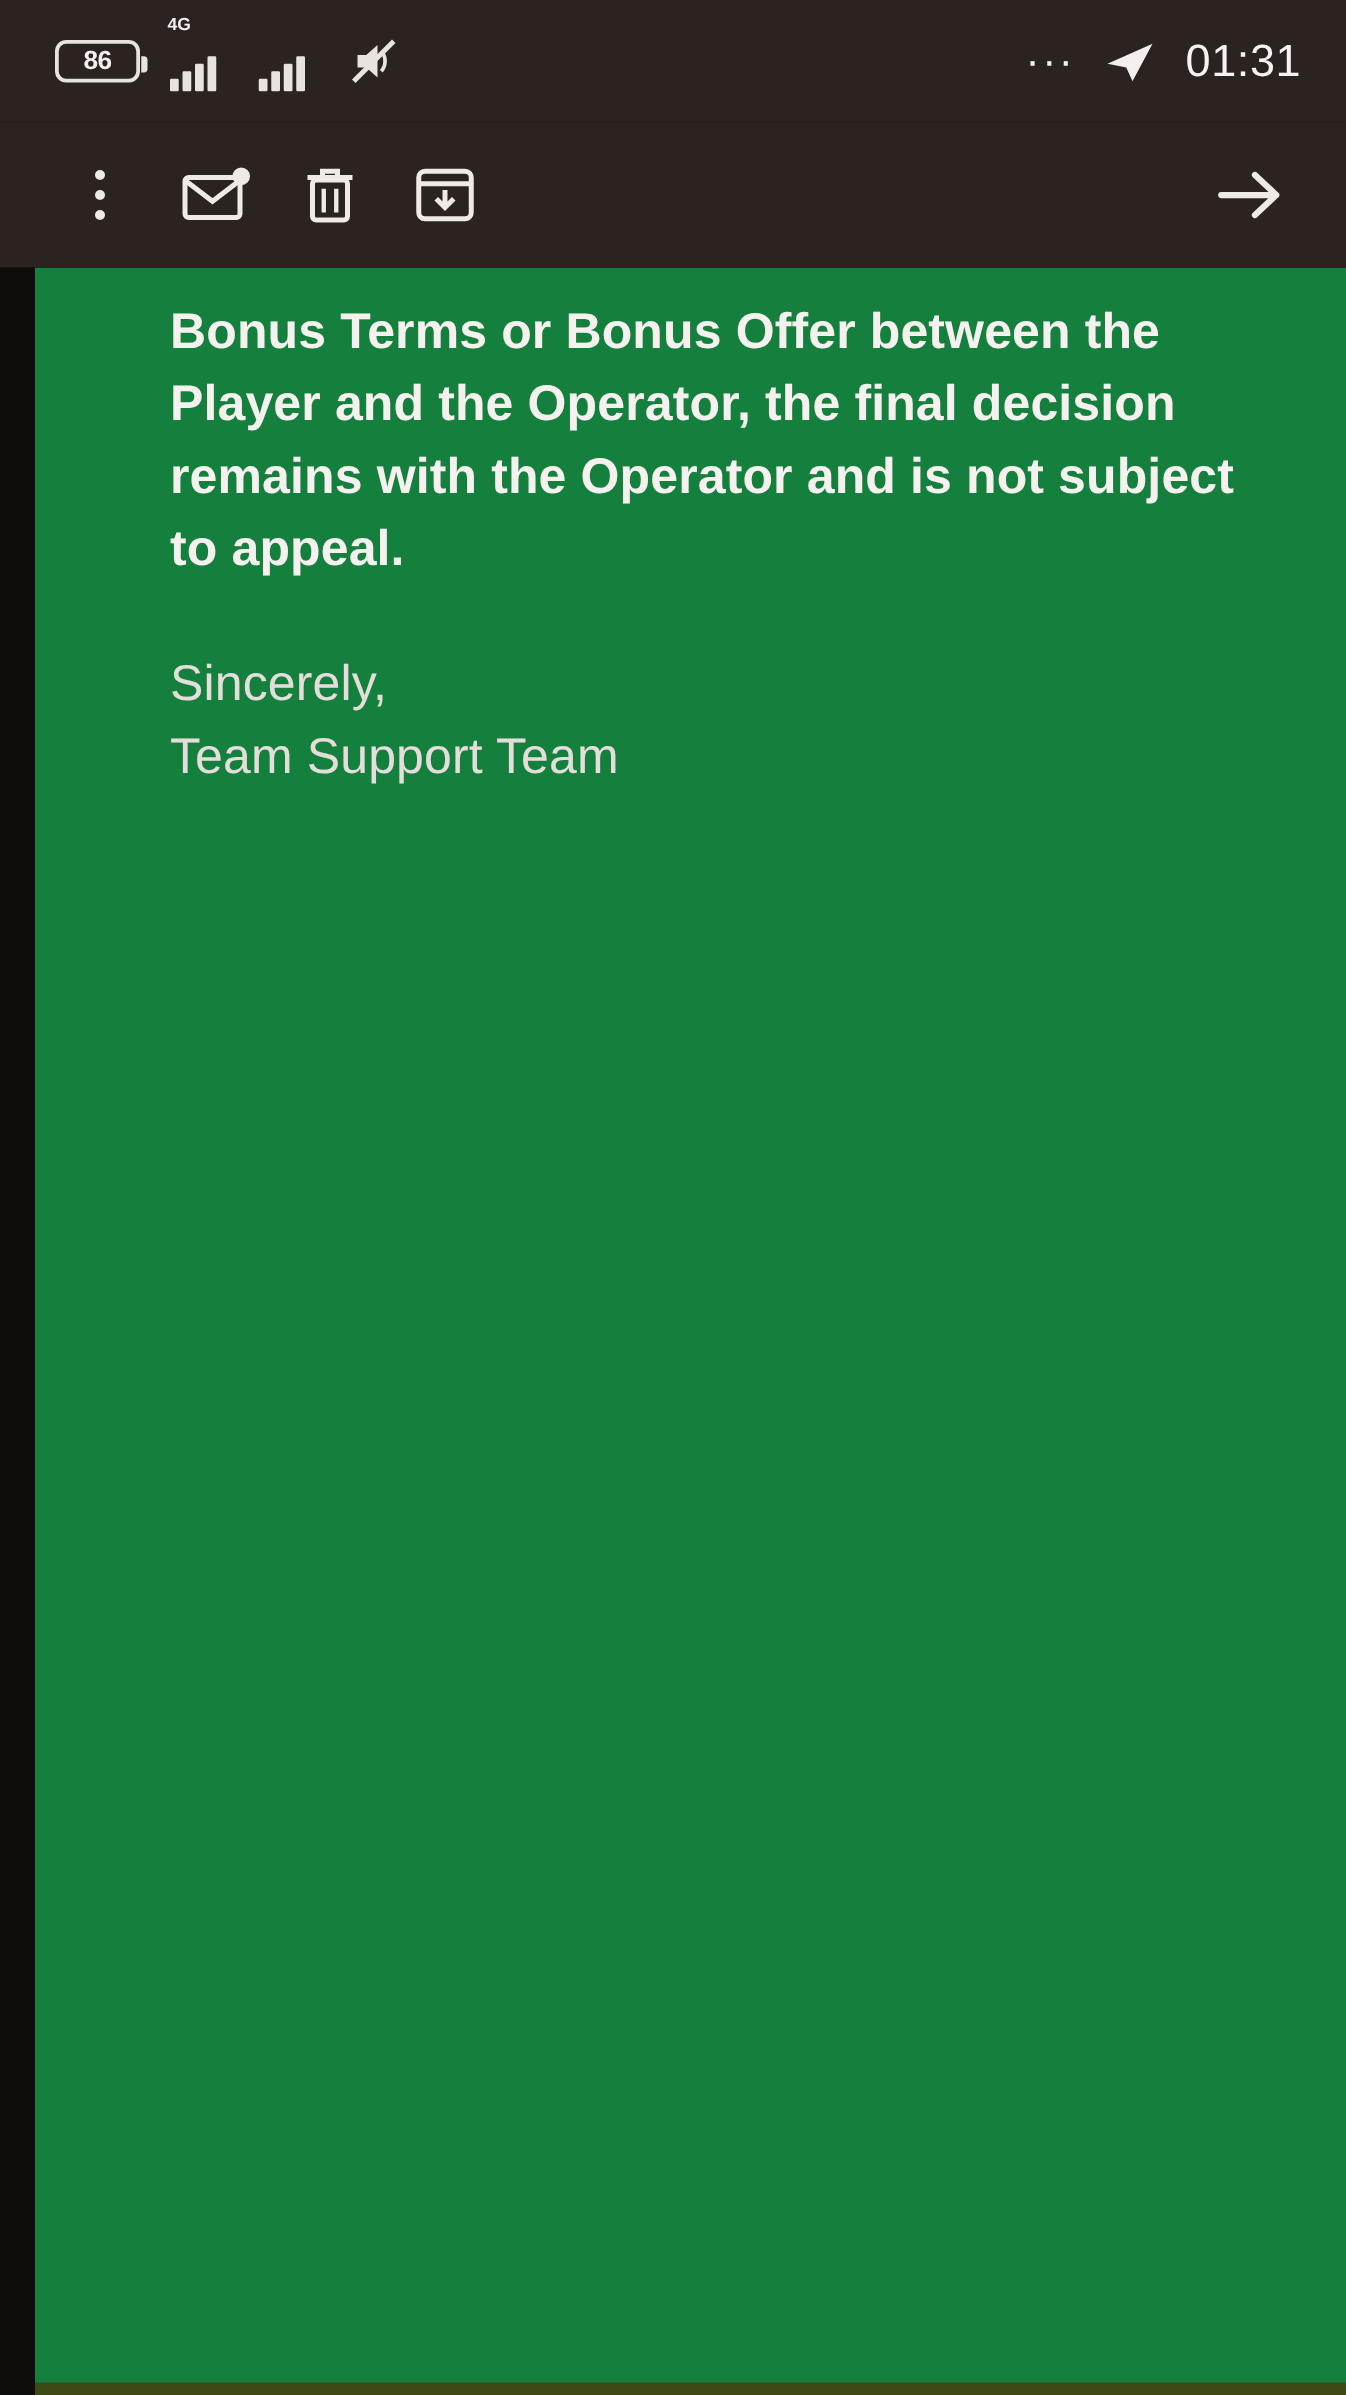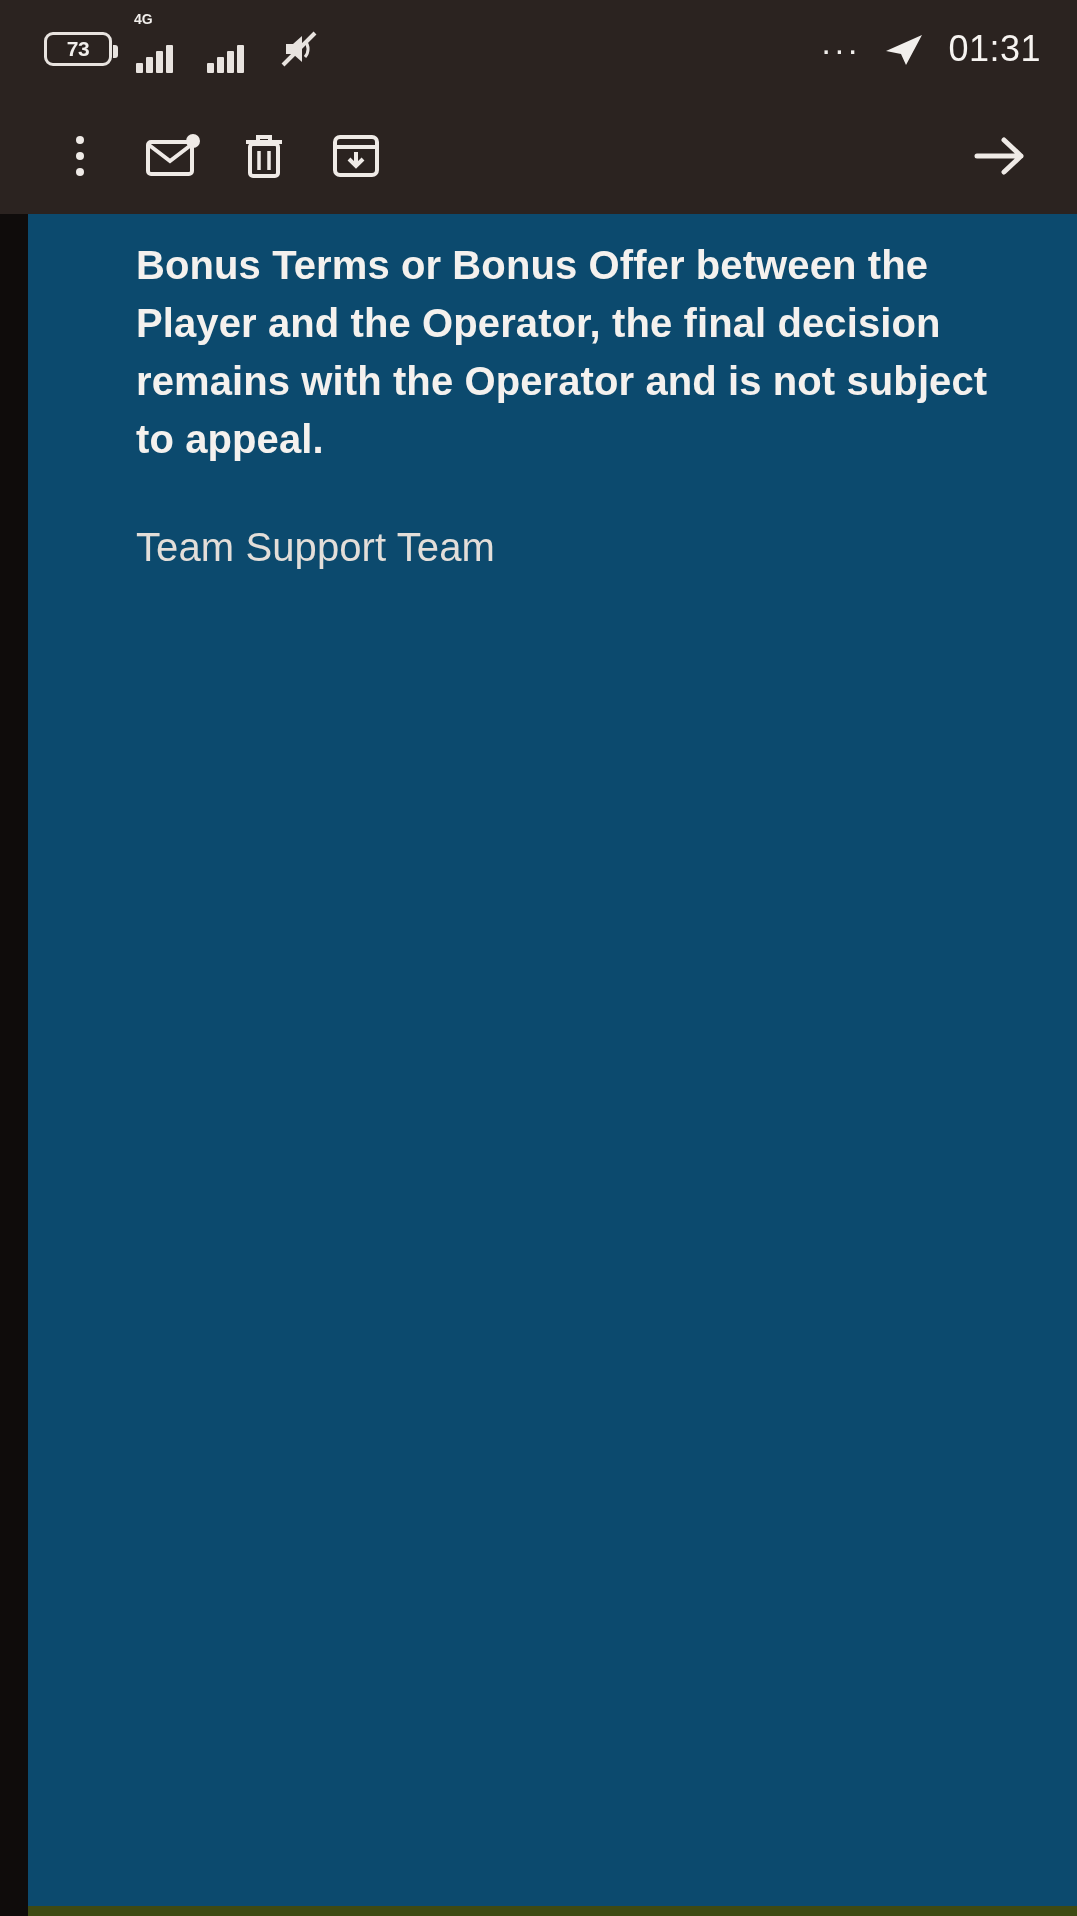--- a/index.html
+++ b/index.html
@@ -83,21 +83,21 @@
   
   .body-wrap {
     position: relative;
     height: calc(1916px - 98px - 116px);
     background: #0f0c0b;
     overflow: hidden;
   }
   .card {
     position: absolute;
     left: 28px; right: 0; top: 0; bottom: 0;
-    background: #0c4a6e;
+    background: #15803d;
   }
   .content {
     padding: 22px 58px 0 108px;
   }
   .para {
     color: #e3ded9;
     font-size: 40px;
     line-height: 58px;
     margin-bottom: 50px;
     letter-spacing: 0.1px;
@@ -113,21 +113,21 @@
     background: #3e4a13;
   }
 </style>
 </head>
 <body>
 
 <div class="statusbar">
   <div class="sb-left">
 
     <div class="battery">
-      <span>73</span>
+      <span>86</span>
     </div>
 
     <div class="sig-wrap">
       <span class="sig-4g">4G</span>
       <div class="sig">
           <i></i>
           <i></i>
           <i></i>
           <i></i>
         </div>
@@ -206,19 +206,20 @@
 
 <div class="body-wrap">
   <div class="card">
     <div class="content">
 
       <p class="para bold">Bonus Terms or Bonus Offer between the Player and the Operator, the final decision remains with the Operator and is not subject to appeal.</p>
 
 
 
       <p class="para tight">
+        <span class="sign-line">Sincerely,</span>
         <span class="sign-line">Team Support Team</span>
       </p>
 
     </div>
   </div>
   <div class="bottom-strip"></div>
 </div>
 
 </body></html>

